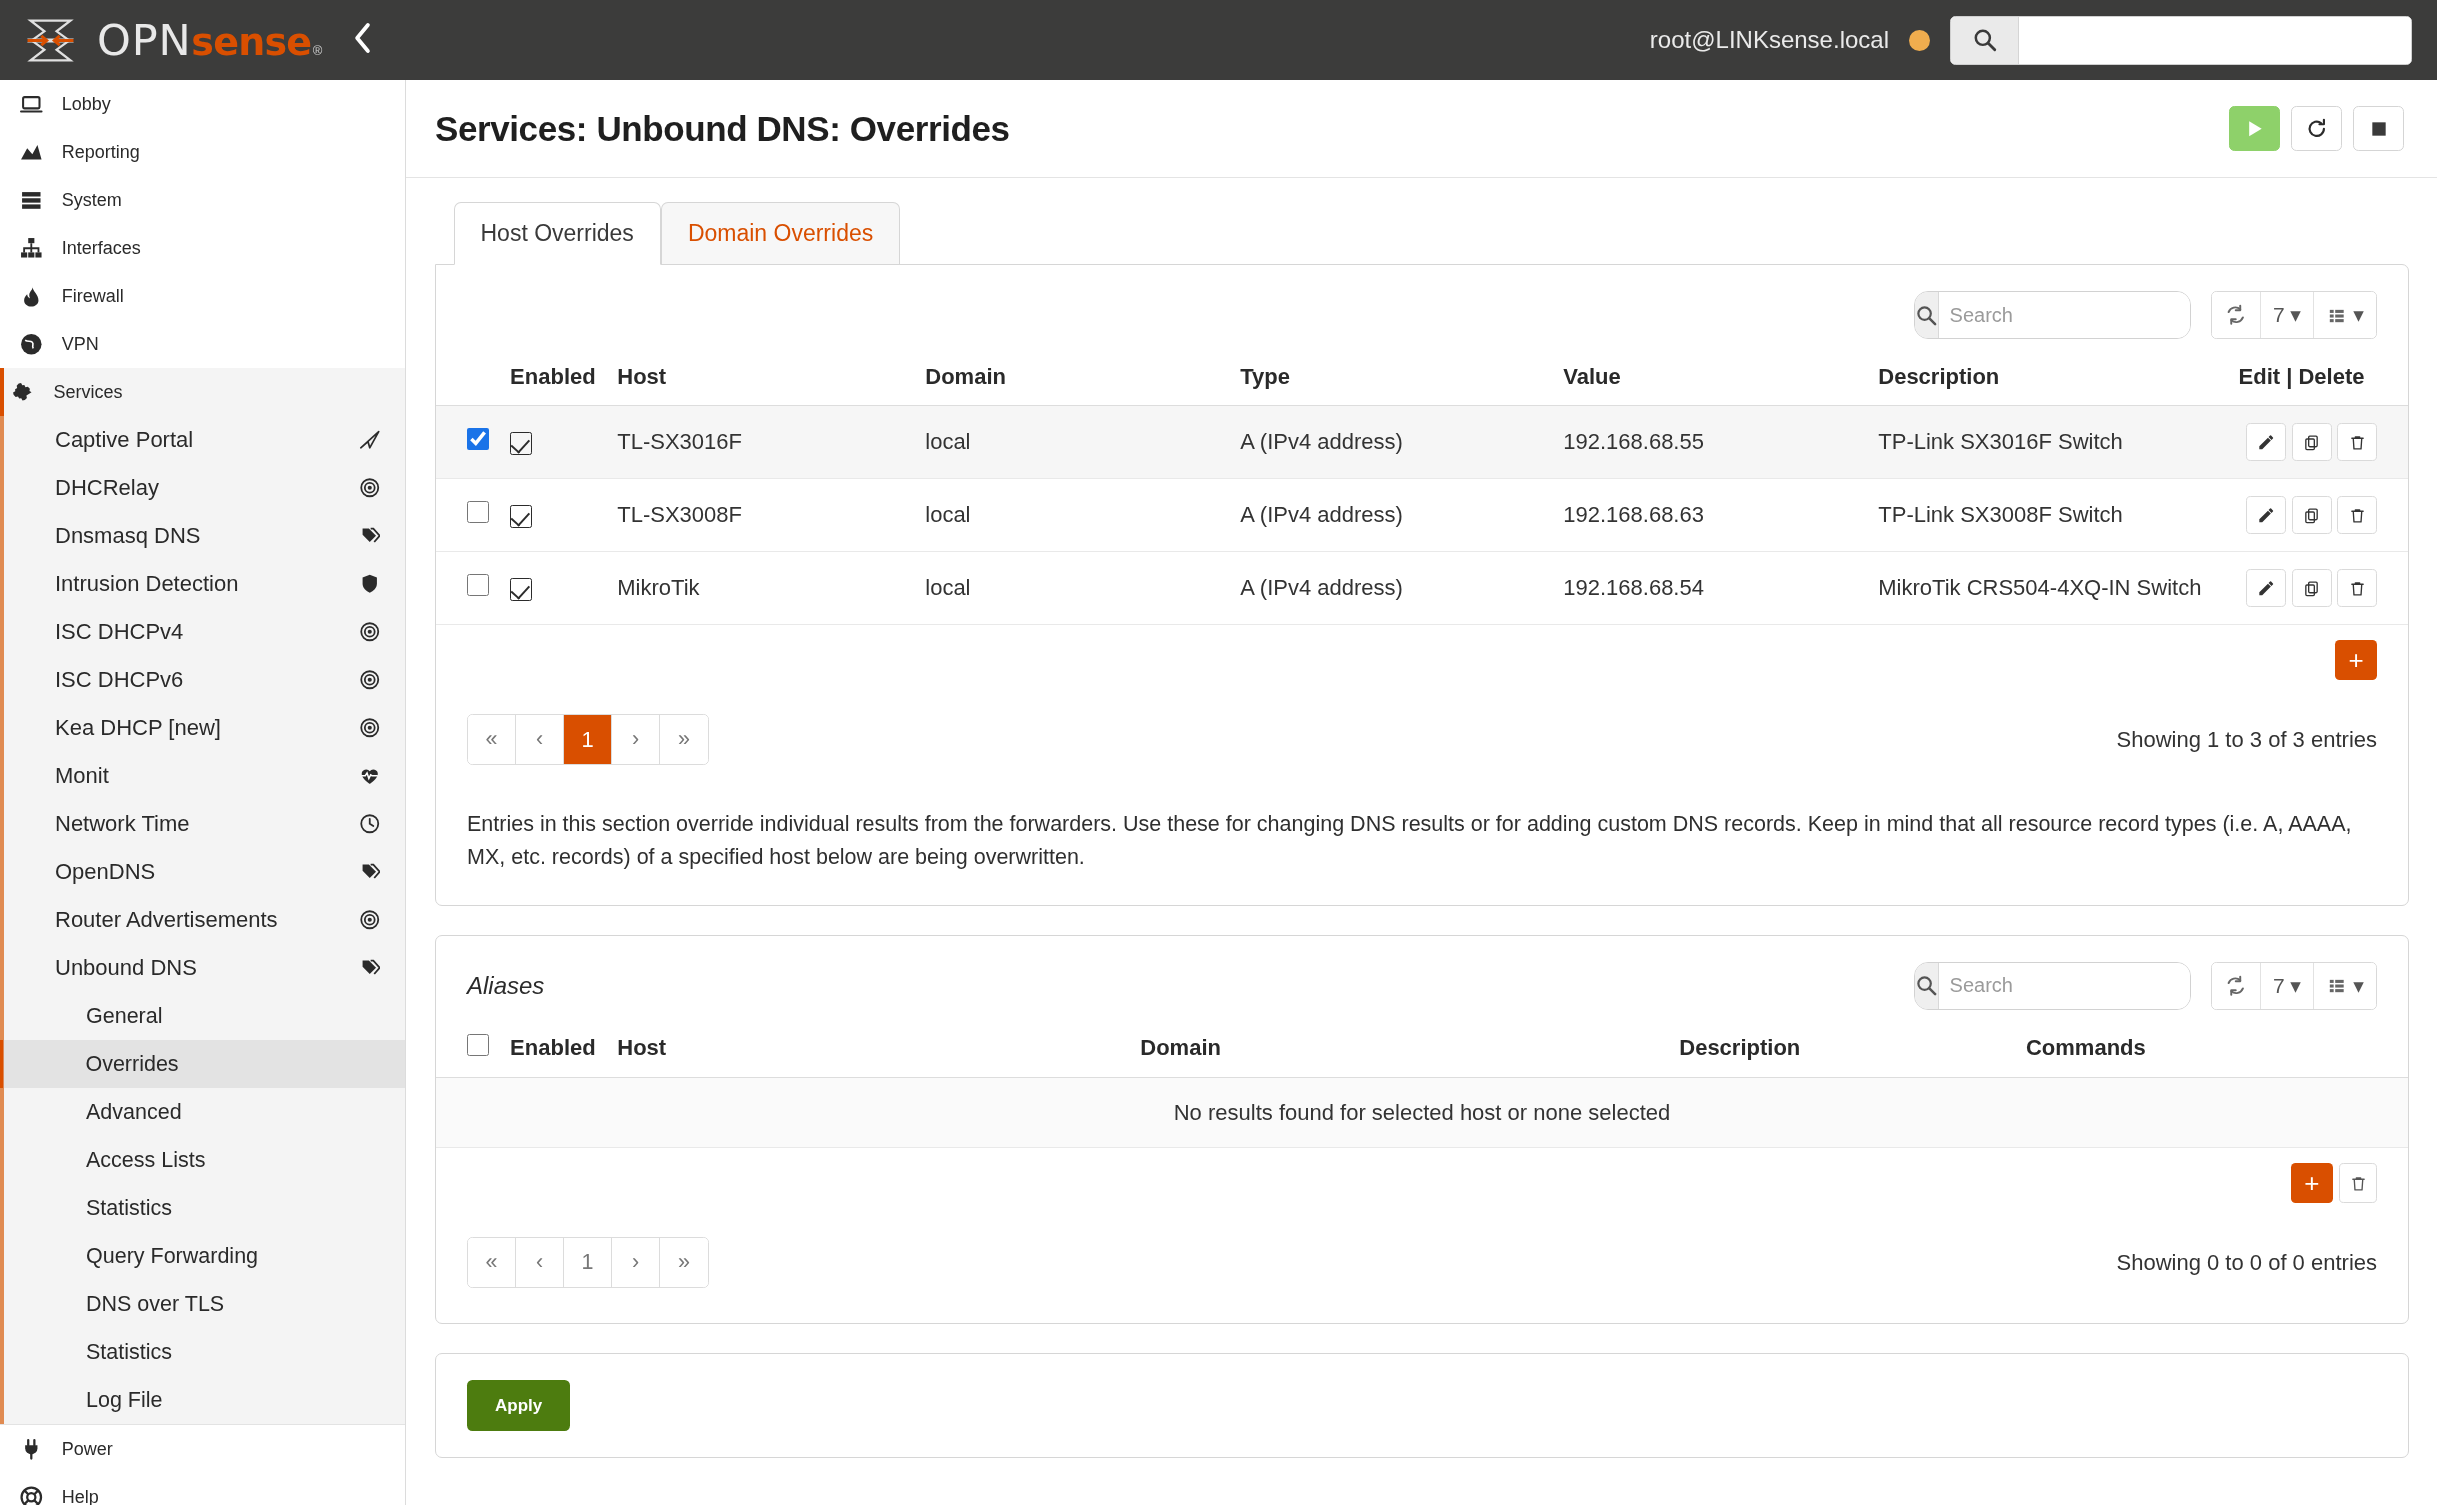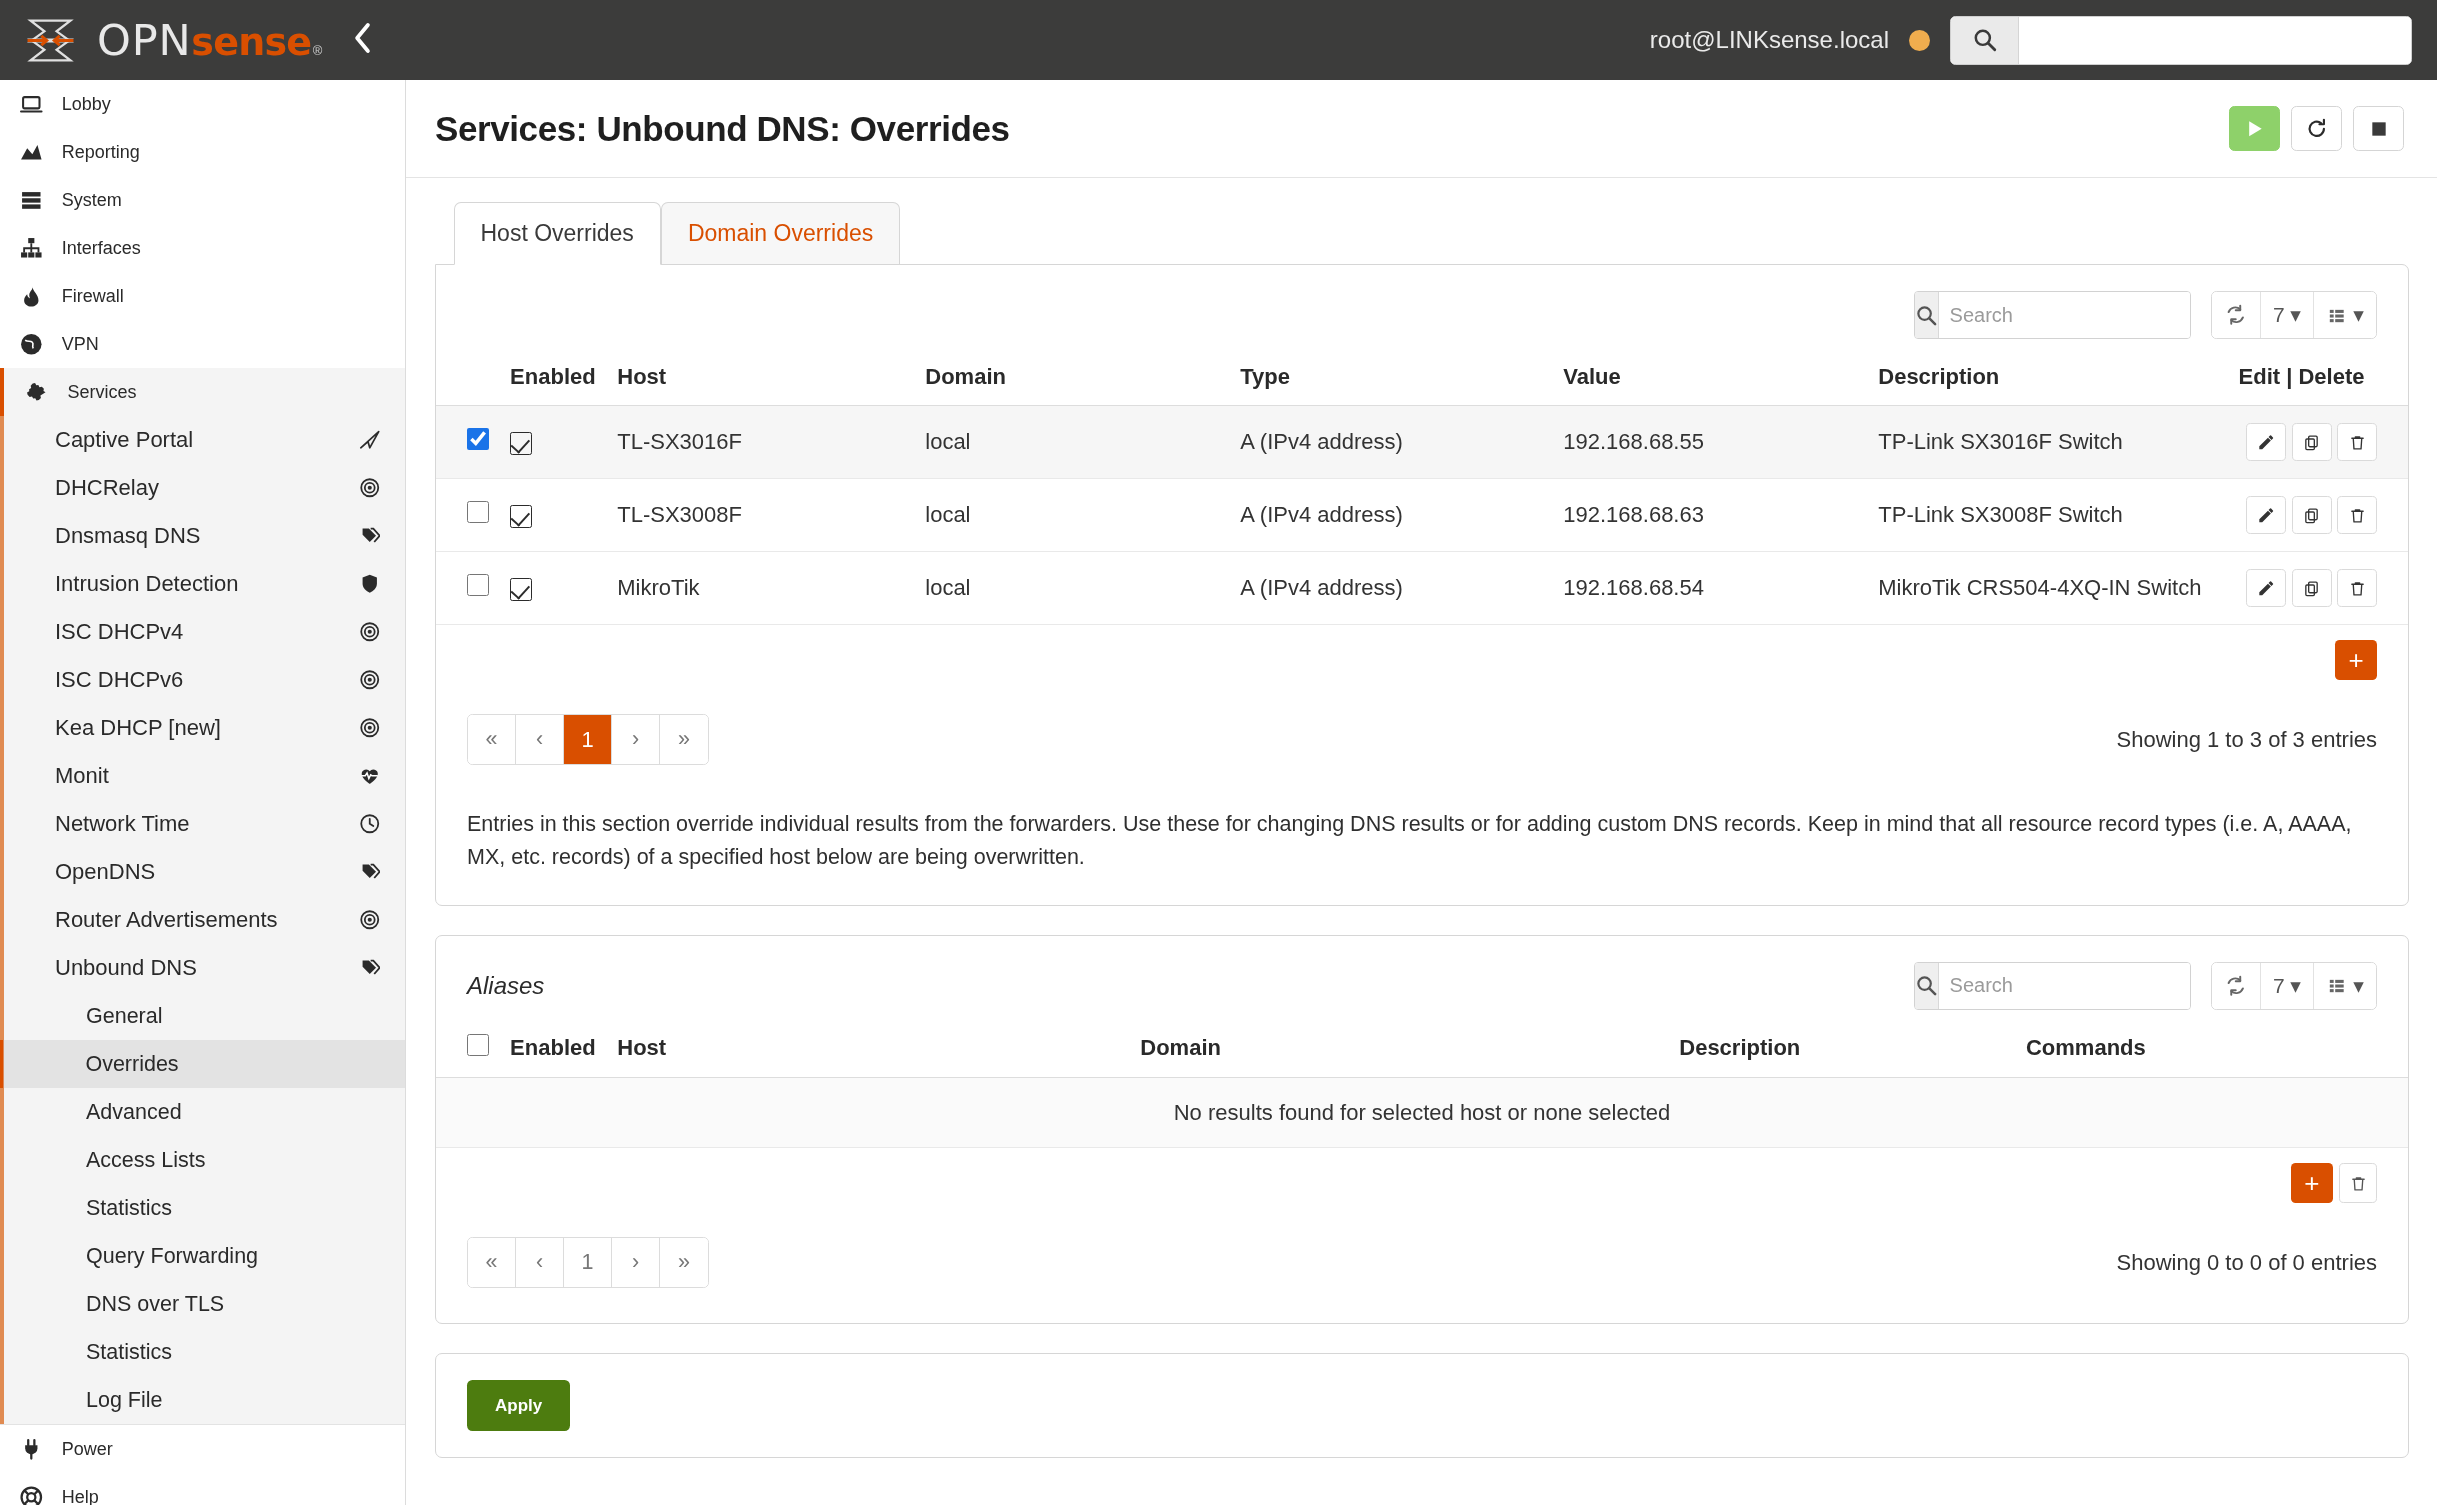--- a/index.html
+++ b/index.html
@@ -78,21 +78,21 @@
     gap: 15.4px; position: relative;
   }
   .nav-item .nav-ico {
     width: 31px; display: flex; align-items: center; justify-content: center;
     flex: 0 0 31px;
   }
   .nav-item .nav-label { flex: 1; }
   .nav-item.expanded {
     background: #f4f4f4;
     border-left: 4.6px solid #d94f00;
-    padding-left: 17px;
+    padding-left: 3px;
   }
   .sub-list { background: #f4f4f4; border-left: 4.6px solid #e08b52; }
   .sub-item {
     display: flex; align-items: center;
     height: 48px; padding-left: 51px; padding-right: 21.5px;
     font-size: 22px; color: #2a2a2a; cursor: pointer; gap: 12.3px;
   }
   .sub-item .sub-label { flex: 1; }
   .sub-item .sub-right-ico { width: 28px; display:flex; align-items:center; justify-content:center;}
   .sub-item.lvl2 { padding-left: 82px; font-size: 21.5px; }
@@ -152,21 +152,21 @@
   .panel-toolbar {
     display: flex; align-items: center;
     padding: 26px 31px 17px 31px;
   }
   .panel-caption {
     font-size: 24px; font-style: italic; color: #2b2b2b;
   }
   .toolbar-right { margin-left: auto; display: flex; align-items: center; gap: 20px; }
   .search-group {
     display: flex; height: 48px; width: 277px;
-    border: 0.8px solid #d2d2d2; border-radius: 4px; overflow: hidden;
+    border: 0.8px solid #d2d2d2; border-radius: 14px; overflow: hidden;
   }
   .search-addon {
     width: 58px; background: #efefef; border-right: 0.8px solid #d9d9d9;
     display: flex; align-items: center; justify-content: center;
   }
   .search-input {
     flex: 1; border: none; outline: none; font-size: 20px;
     padding: 0 10.8px; color: #555; font-family: "Liberation Sans", sans-serif;
   }
   .search-input::placeholder { color: #9b9b9b; }

